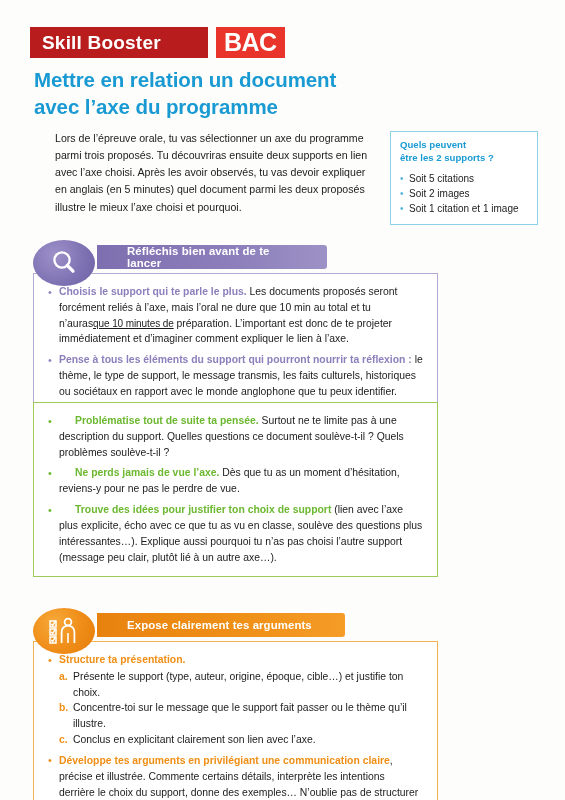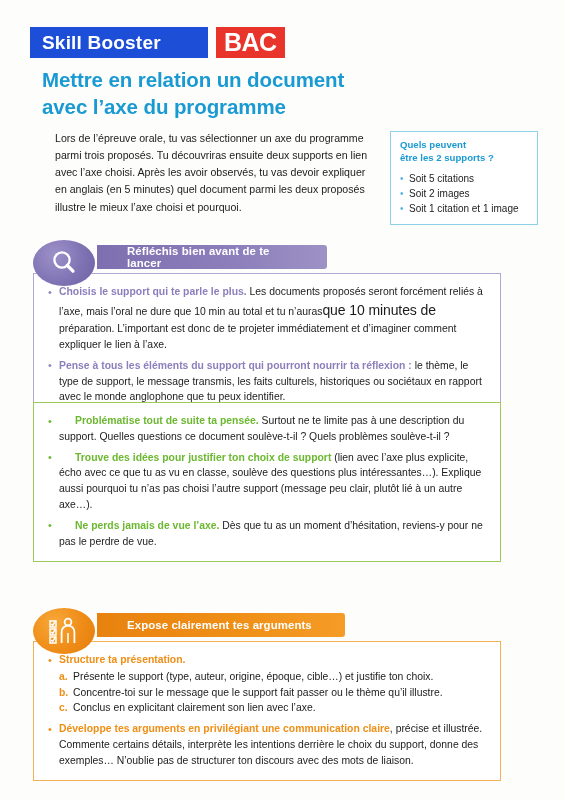--- a/index.html
+++ b/index.html
@@ -25,21 +25,21 @@
   
   .header-row {
     position: absolute;
     left: 30px;
     top: 27px;
     height: 31px;
     display: flex;
     align-items: stretch;
   }
   .skill-badge {
-    background: #1d4ed8;
+    background: #b91c1c;
     color: #ffffff;
     font-size: 19px;
     font-weight: bold;
     letter-spacing: 0.2px;
     padding: 3px 22px 3px 12px;
     display: flex;
     align-items: center;
     line-height: 1;
     width: 178px;
     box-sizing: border-box;
@@ -53,21 +53,21 @@
     padding: 0px 8px;
     margin-left: 8px;
     display: flex;
     align-items: center;
     line-height: 1;
     text-align: right;
   }
 
   .main-title {
     position: absolute;
-    left: 42px;
+    left: 34px;
     top: 66px;
     width: 400px;
     color: #1a9ad2;
     font-size: 20.5px;
     font-weight: bold;
     line-height: 1.32;
     letter-spacing: -0.1px;
   }
 
   
@@ -115,21 +115,21 @@
     position: absolute;
     left: 0;
     color: #55b5de;
     font-size: 10px;
   }
 
   
   .section {
     position: absolute;
     left: 33px;
-    width: 468px;
+    width: 405px;
   }
   .sec-purple { top: 240px; }
   .sec-green  { top: 413px; }
   .sec-orange { top: 608px; }
 
   .sec-head {
     position: relative;
     height: 44px;
   }
   .sec-bar {
@@ -198,23 +198,24 @@
   }
   .body-purple .blist > li::before { color: #9387c2; }
   .body-green  .blist > li::before { color: #6cb830; }
   .body-orange .blist > li::before { color: #ef8f16; }
 
   .lead-purple { color: #8c7fbb; font-weight: bold; }
   .lead-green  { color: #6cb830; font-weight: bold; margin-left: 16px; }
   .lead-orange { color: #ef8f16; font-weight: bold; }
 
   .inserted {
-    font-size: 14px;
+    font-size: 10px;
     color: #1b1b1b;
     letter-spacing: -0.1px;
+    text-decoration: underline;
   }
 
   .sublist { margin: 1px 0 0 0; padding: 0; list-style: none; }
   .sublist li {
     font-size: 10.4px;
     line-height: 1.52;
     color: #1b1b1b;
     padding-left: 14px;
     position: relative;
   }
@@ -278,24 +279,24 @@
     </div>
   </div>
 
   <div class="section sec-green">
     <div class="sec-body body-green">
       <ul class="blist">
         <li>
           <span class="lead-green">Problématise tout de suite ta pensée.</span><span> Surtout ne te limite pas à une description du support. Quelles questions ce document soulève-t-il ? Quels problèmes soulève-t-il ?</span>
         </li>
         <li>
+          <span class="lead-green">Ne perds jamais de vue l’axe.</span><span> Dès que tu as un moment d’hésitation, reviens-y pour ne pas le perdre de vue.</span>
+        </li>
+        <li>
           <span class="lead-green">Trouve des idées pour justifier ton choix de support</span><span> (lien avec l’axe plus explicite, écho avec ce que tu as vu en classe, soulève des questions plus intéressantes…). Explique aussi pourquoi tu n’as pas choisi l’autre support (message peu clair, plutôt lié à un autre axe…).</span>
-        </li>
-        <li>
-          <span class="lead-green">Ne perds jamais de vue l’axe.</span><span> Dès que tu as un moment d’hésitation, reviens-y pour ne pas le perdre de vue.</span>
         </li>
       </ul>
     </div>
   </div>
 
   <div class="section sec-orange">
     <div class="sec-head">
       <div class="sec-bar bar-orange">
         <span>Expose clairement tes arguments</span>
       </div>

